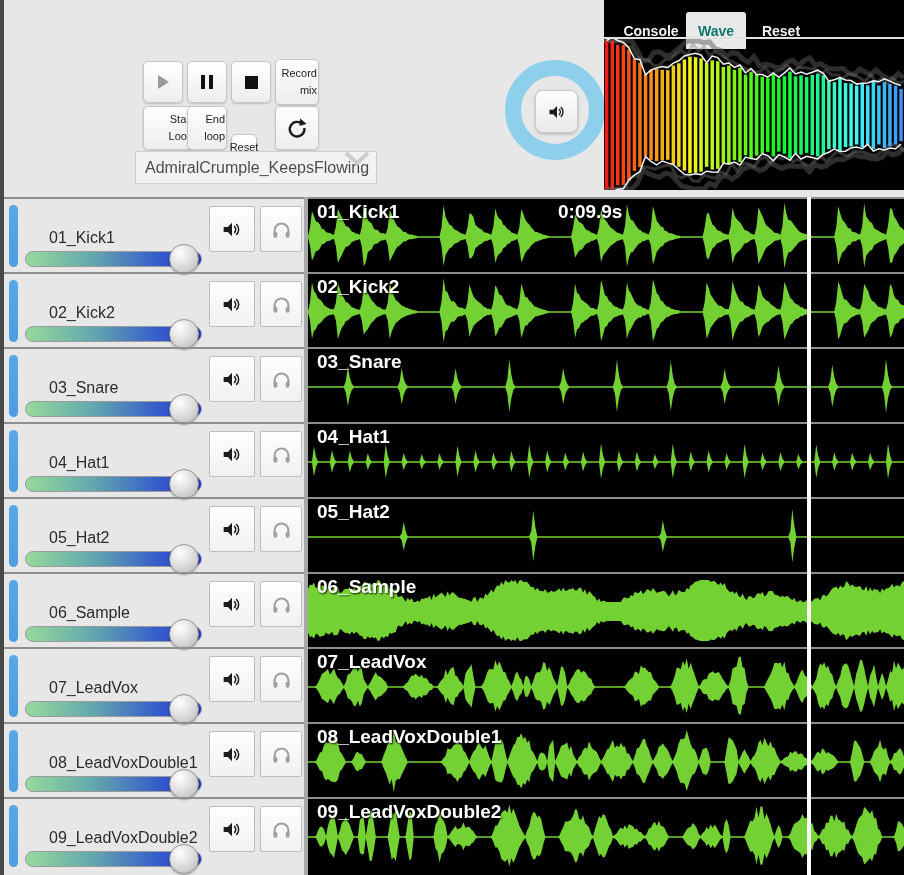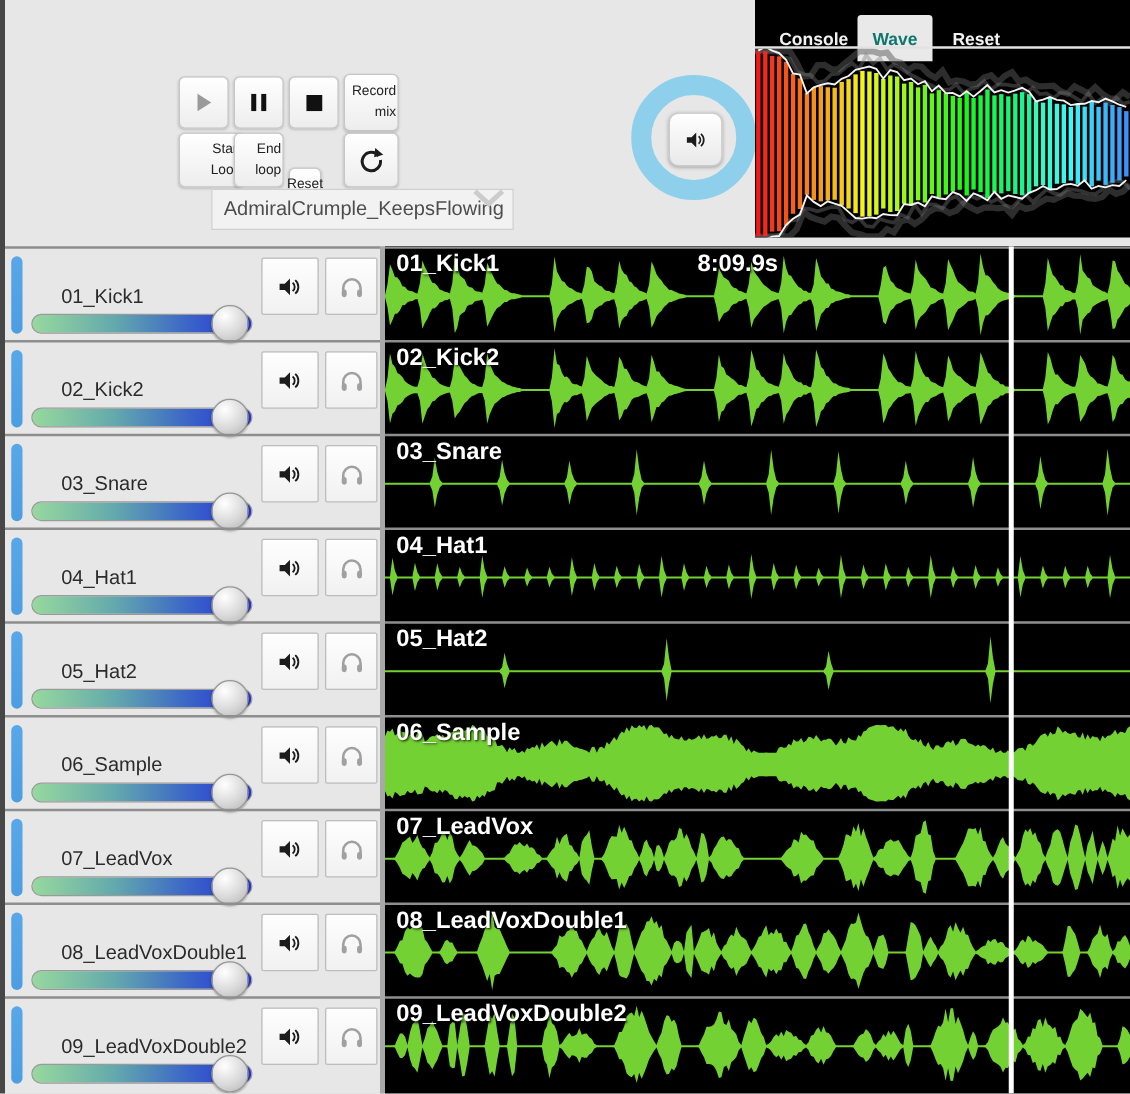--- a/index.html
+++ b/index.html
@@ -8,21 +8,21 @@
   
   #header{position:absolute;left:4px;top:0;width:600px;height:197px;}
   #title{position:absolute;left:34px;top:10px;width:560px;font-size:31px;font-weight:700;color:#303030;letter-spacing:-0.5px;}
   .tbtn{position:absolute;box-sizing:border-box;background:linear-gradient(#ffffff,#ededed);
         border:1px solid #c6c6c6;border-radius:5px;box-shadow:0 1px 2px rgba(0,0,0,.18);
         display:flex;align-items:center;justify-content:center;cursor:pointer;
         font-size:11px;color:#222;text-align:right;line-height:1.55;padding:0 1px;}
   .tbtn svg{display:block;}
   
   #song-select{position:absolute;left:131px;top:151px;width:242px;height:33px;box-sizing:border-box;
-        background:#f2f2f2;border:1px solid #cfcfcf;display:flex;align-items:center;cursor:pointer;margin-left:34px;}
+        background:#f2f2f2;border:1px solid #cfcfcf;display:flex;align-items:center;cursor:pointer;}
   #song-select span{font-size:16px;color:#4d4d4d;padding-left:9px;white-space:nowrap;}
   #song-caret{position:absolute;right:2px;top:-4px;}
   
   #master-ring{position:absolute;left:501px;top:60px;width:100px;height:100px;border-radius:50%;
         box-sizing:border-box;border:16px solid #8ed0ec;cursor:pointer;}
   #master-mute{position:absolute;left:14px;top:14px;width:41px;height:41px;border-radius:8px;
         background:linear-gradient(#ffffff,#e9e9e9);border:1px solid #c9c9c9;
         box-shadow:0 1px 3px rgba(0,0,0,.25);display:flex;align-items:center;justify-content:center;cursor:pointer;}
   
   #viz{position:absolute;left:604px;top:0;width:300px;height:190px;background:#000;}
@@ -391,21 +391,21 @@
     </button>
   </div>
       </div>
     <div id="wave-col">
       <div id="playhead" style="left: 499px; background: rgb(255, 255, 255);"></div>
     <div class="wave-row">
     <svg viewBox="0 0 600 73" preserveAspectRatio="none">
             <polygon points="0.0,37.2 2.0,28.3 4.0,12.3 6.0,16.9 8.0,22.6 10.0,22.9 12.0,25.5 14.0,30.0 16.1,30.3 18.1,32.9 20.1,33.7 22.1,33.9 24.1,35.2 26.1,35.7 28.1,27.6 30.1,9.4 32.1,14.5 34.1,18.1 36.1,23.3 38.1,27.2 40.1,27.6 42.1,29.6 44.1,32.6 46.2,33.3 48.2,34.4 50.2,34.7 52.2,35.8 54.2,27.4 56.2,5.5 58.2,10.3 60.2,21.2 62.2,23.0 64.2,24.5 66.2,29.4 68.2,30.7 70.2,30.9 72.2,33.4 74.2,34.2 76.3,34.3 78.3,35.2 80.3,28.5 82.3,11.1 84.3,15.6 86.3,20.2 88.3,24.4 90.3,27.7 92.3,28.7 94.3,30.9 96.3,33.0 98.3,33.1 100.3,34.7 102.3,35.5 104.3,35.5 106.4,36.2 108.4,36.5 110.4,37.2 112.4,37.2 114.4,37.2 116.4,37.2 118.4,37.2 120.4,37.2 122.4,37.2 124.4,37.2 126.4,37.2 128.4,37.2 130.4,37.2 132.4,37.2 134.4,28.3 136.5,6.1 138.5,18.1 140.5,22.0 142.5,25.7 144.5,26.5 146.5,29.5 148.5,31.1 150.5,31.7 152.5,33.3 154.5,34.6 156.5,35.0 158.5,35.8 160.5,28.5 162.5,14.4 164.5,15.0 166.6,18.1 168.6,26.0 170.6,27.7 172.6,29.4 174.6,30.2 176.6,32.5 178.6,33.7 180.6,33.8 182.6,35.0 184.6,35.5 186.6,27.6 188.6,9.5 190.6,16.7 192.6,19.7 194.6,21.0 196.7,25.9 198.7,26.9 200.7,29.9 202.7,31.0 204.7,33.4 206.7,33.9 208.7,34.8 210.7,35.7 212.7,28.4 214.7,10.2 216.7,14.8 218.7,20.4 220.7,23.4 222.7,25.3 224.7,28.6 226.8,30.6 228.8,32.9 230.8,33.0 232.8,34.0 234.8,34.8 236.8,35.8 238.8,36.1 240.8,36.5 242.8,37.2 244.8,37.2 246.8,37.2 248.8,37.2 250.8,37.2 252.8,37.2 254.8,37.2 256.9,37.2 258.9,37.2 260.9,37.2 262.9,37.2 264.9,37.2 266.9,28.6 268.9,15.3 270.9,19.4 272.9,23.0 274.9,23.9 276.9,25.6 278.9,29.4 280.9,31.2 282.9,31.6 284.9,33.6 287.0,33.9 289.0,34.9 291.0,35.7 293.0,27.9 295.0,10.3 297.0,17.4 299.0,20.5 301.0,23.1 303.0,26.2 305.0,28.8 307.0,30.1 309.0,31.7 311.0,33.5 313.0,34.1 315.1,34.9 317.1,35.4 319.1,27.4 321.1,5.5 323.1,15.6 325.1,21.0 327.1,21.5 329.1,25.1 331.1,27.9 333.1,30.5 335.1,31.3 337.1,33.5 339.1,33.5 341.1,35.1 343.1,35.2 345.2,28.6 347.2,7.3 349.2,14.2 351.2,22.2 353.2,24.6 355.2,27.7 357.2,27.8 359.2,31.7 361.2,32.3 363.2,33.9 365.2,34.2 367.2,34.7 369.2,35.6 371.2,36.4 373.2,36.4 375.3,37.2 377.3,37.2 379.3,37.2 381.3,37.2 383.3,37.2 385.3,37.2 387.3,37.2 389.3,37.2 391.3,37.2 393.3,37.2 395.3,37.2 397.3,37.2 399.3,28.7 401.3,15.2 403.3,13.5 405.4,20.7 407.4,25.8 409.4,27.3 411.4,30.5 413.4,31.7 415.4,32.3 417.4,34.0 419.4,34.7 421.4,35.3 423.4,35.8 425.4,27.7 427.4,8.6 429.4,16.6 431.4,20.0 433.4,22.0 435.5,24.1 437.5,27.6 439.5,30.9 441.5,31.5 443.5,32.5 445.5,34.4 447.5,35.3 449.5,35.8 451.5,27.9 453.5,8.2 455.5,13.0 457.5,17.1 459.5,22.6 461.5,26.5 463.5,28.0 465.6,29.7 467.6,31.5 469.6,33.7 471.6,34.1 473.6,34.4 475.6,35.8 477.6,27.2 479.6,3.7 481.6,14.4 483.6,21.1 485.6,21.3 487.6,23.4 489.6,26.5 491.6,28.8 493.6,31.6 495.7,33.2 497.7,34.1 499.7,34.7 501.7,35.2 503.7,35.9 505.7,36.3 507.7,37.2 509.7,37.2 511.7,37.2 513.7,37.2 515.7,37.2 517.7,37.2 519.7,37.2 521.7,37.2 523.7,37.2 525.8,37.2 527.8,37.2 529.8,37.2 531.8,28.0 533.8,7.2 535.8,14.6 537.8,20.8 539.8,22.7 541.8,25.7 543.8,29.2 545.8,29.3 547.8,32.8 549.8,33.1 551.8,33.8 553.8,35.1 555.9,35.3 557.9,27.6 559.9,4.2 561.9,17.3 563.9,20.2 565.9,22.9 567.9,23.9 569.9,28.9 571.9,30.4 573.9,31.6 575.9,32.8 577.9,33.9 579.9,34.4 581.9,35.7 583.9,27.1 586.0,9.3 588.0,9.9 590.0,17.6 592.0,20.3 594.0,24.1 596.0,28.0 598.0,29.0 600.0,31.2 600.0,44.1 598.0,46.2 596.0,47.1 594.0,50.7 592.0,54.1 590.0,56.5 588.0,63.6 586.0,64.1 583.9,47.9 581.9,40.1 579.9,41.3 577.9,41.7 575.9,42.7 573.9,43.8 571.9,44.9 569.9,46.3 567.9,50.8 565.9,51.7 563.9,54.2 561.9,56.8 559.9,68.7 557.9,47.5 555.9,40.5 553.8,40.6 551.8,41.9 549.8,42.5 547.8,42.7 545.8,45.9 543.8,46.0 541.8,49.2 539.8,51.9 537.8,53.6 535.8,59.3 533.8,66.0 531.8,47.1 529.8,38.8 527.8,38.8 525.8,38.8 523.7,38.8 521.7,38.8 519.7,38.8 517.7,38.8 515.7,38.8 513.7,38.8 511.7,38.8 509.7,38.8 507.7,38.8 505.7,39.5 503.7,39.9 501.7,40.5 499.7,41.0 497.7,41.6 495.7,42.4 493.6,43.8 491.6,46.4 489.6,48.4 487.6,51.2 485.6,53.1 483.6,53.4 481.6,59.5 479.6,69.2 477.6,47.8 475.6,40.0 473.6,41.2 471.6,41.6 469.6,41.9 467.6,43.9 465.6,45.5 463.5,47.1 461.5,48.4 459.5,52.0 457.5,57.0 455.5,60.7 453.5,65.1 451.5,47.2 449.5,40.0 447.5,40.5 445.5,41.3 443.5,43.0 441.5,43.9 439.5,44.5 437.5,47.4 435.5,50.6 433.4,52.6 431.4,54.3 429.4,57.4 427.4,64.7 425.4,47.4 423.4,40.0 421.4,40.5 419.4,41.0 417.4,41.7 415.4,43.2 413.4,43.7 411.4,44.8 409.4,47.7 407.4,49.1 405.4,53.7 403.3,60.3 401.3,58.7 399.3,46.5 397.3,38.8 395.3,38.8 393.3,38.8 391.3,38.8 389.3,38.8 387.3,38.8 385.3,38.8 383.3,38.8 381.3,38.8 379.3,38.8 377.3,38.8 375.3,38.8 373.2,39.5 371.2,39.5 369.2,40.2 367.2,41.0 365.2,41.5 363.2,41.7 361.2,43.2 359.2,43.7 357.2,47.2 355.2,47.4 353.2,50.2 351.2,52.4 349.2,59.6 347.2,66.0 345.2,46.5 343.1,40.5 341.1,40.7 339.1,42.1 337.1,42.0 335.1,44.1 333.1,44.8 331.1,47.2 329.1,49.7 327.1,53.0 325.1,53.4 323.1,58.4 321.1,67.5 319.1,47.6 317.1,40.4 315.1,40.8 313.0,41.5 311.0,42.1 309.0,43.7 307.0,45.2 305.0,46.4 303.0,48.8 301.0,51.5 299.0,53.9 297.0,56.7 295.0,63.2 293.0,47.2 291.0,40.0 289.0,40.8 287.0,41.7 284.9,42.0 282.9,43.8 280.9,44.2 278.9,45.8 276.9,49.3 274.9,50.8 272.9,51.7 270.9,54.9 268.9,58.7 266.9,46.5 264.9,38.8 262.9,38.8 260.9,38.8 258.9,38.8 256.9,38.8 254.8,38.8 252.8,38.8 250.8,38.8 248.8,38.8 246.8,38.8 244.8,38.8 242.8,38.8 240.8,39.3 238.8,39.7 236.8,40.0 234.8,40.9 232.8,41.6 230.8,42.6 228.8,42.7 226.8,44.7 224.7,46.6 222.7,49.5 220.7,51.3 218.7,54.0 216.7,59.1 214.7,63.2 212.7,46.8 210.7,40.1 208.7,40.9 206.7,41.8 204.7,42.2 202.7,44.4 200.7,45.3 198.7,48.1 196.7,49.0 194.6,53.5 192.6,54.7 190.6,57.4 188.6,64.0 186.6,47.4 184.6,40.3 182.6,40.7 180.6,41.8 178.6,41.9 176.6,43.0 174.6,45.1 172.6,45.8 170.6,47.4 168.6,48.9 166.6,56.1 164.5,58.9 162.5,59.5 160.5,46.6 158.5,40.0 156.5,40.8 154.5,41.1 152.5,42.3 150.5,43.7 148.5,44.3 146.5,45.8 144.5,48.4 142.5,49.2 140.5,52.6 138.5,56.1 136.5,67.0 134.4,46.8 132.4,38.8 130.4,38.8 128.4,38.8 126.4,38.8 124.4,38.8 122.4,38.8 120.4,38.8 118.4,38.8 116.4,38.8 114.4,38.8 112.4,38.8 110.4,38.8 108.4,39.4 106.4,39.7 104.3,40.3 102.3,40.3 100.3,41.0 98.3,42.5 96.3,42.5 94.3,44.4 92.3,46.4 90.3,47.4 88.3,50.3 86.3,54.2 84.3,58.3 82.3,62.4 80.3,46.6 78.3,40.6 76.3,41.3 74.2,41.5 72.2,42.2 70.2,44.5 68.2,44.7 66.2,45.8 64.2,50.3 62.2,51.6 60.2,53.3 58.2,63.2 56.2,67.5 54.2,47.7 52.2,40.0 50.2,41.0 48.2,41.2 46.2,42.3 44.1,42.9 42.1,45.7 40.1,47.5 38.1,47.8 36.1,51.4 34.1,56.1 32.1,59.4 30.1,64.0 28.1,47.4 26.1,40.1 24.1,40.5 22.1,41.7 20.1,41.9 18.1,42.7 16.1,45.0 14.0,45.2 12.0,49.4 10.0,51.7 8.0,52.0 6.0,57.2 4.0,61.4 2.0,46.8 0.0,38.8" fill="#74d133"></polygon>
           </svg>
     <div class="wave-label">01_Kick1</div>
-  <div class="wave-time">8:09.9s</div>
+  <div class="wave-time">0:09.9s</div>
         </div>
         <div class="wave-row">
     <svg viewBox="0 0 600 73" preserveAspectRatio="none">
             <polygon points="0.0,37.2 2.0,28.3 4.0,8.5 6.0,17.2 8.0,19.4 10.0,24.3 12.0,25.6 14.0,27.6 16.1,31.0 18.1,32.6 20.1,33.8 22.1,34.8 24.1,35.3 26.1,35.3 28.1,28.6 30.1,8.3 32.1,15.0 34.1,21.0 36.1,23.8 38.1,28.0 40.1,28.5 42.1,30.9 44.1,32.9 46.2,33.9 48.2,34.7 50.2,35.4 52.2,35.8 54.2,28.4 56.2,13.0 58.2,16.8 60.2,19.1 62.2,23.0 64.2,26.6 66.2,28.3 68.2,31.1 70.2,32.7 72.2,33.3 74.2,34.8 76.3,35.4 78.3,35.5 80.3,28.5 82.3,8.4 84.3,16.5 86.3,21.5 88.3,25.8 90.3,27.4 92.3,29.4 94.3,31.4 96.3,32.2 98.3,33.5 100.3,34.1 102.3,35.1 104.3,35.5 106.4,36.2 108.4,36.3 110.4,37.2 112.4,37.2 114.4,37.2 116.4,37.2 118.4,37.2 120.4,37.2 122.4,37.2 124.4,37.2 126.4,37.2 128.4,37.2 130.4,37.2 132.4,37.2 134.4,27.7 136.5,4.6 138.5,16.9 140.5,18.2 142.5,24.1 144.5,27.5 146.5,27.1 148.5,29.1 150.5,32.5 152.5,33.4 154.5,33.4 156.5,34.5 158.5,35.2 160.5,28.4 162.5,10.5 164.5,16.8 166.6,22.5 168.6,24.9 170.6,26.9 172.6,28.6 174.6,30.1 176.6,32.4 178.6,33.3 180.6,34.8 182.6,34.8 184.6,35.6 186.6,27.3 188.6,11.3 190.6,14.8 192.6,20.7 194.6,21.1 196.7,25.0 198.7,29.4 200.7,31.2 202.7,31.6 204.7,32.4 206.7,33.7 208.7,34.5 210.7,35.2 212.7,28.6 214.7,9.7 216.7,16.0 218.7,23.1 220.7,23.2 222.7,26.8 224.7,28.3 226.8,30.9 228.8,33.0 230.8,33.3 232.8,34.3 234.8,34.7 236.8,35.4 238.8,36.1 240.8,36.7 242.8,37.2 244.8,37.2 246.8,37.2 248.8,37.2 250.8,37.2 252.8,37.2 254.8,37.2 256.9,37.2 258.9,37.2 260.9,37.2 262.9,37.2 264.9,37.2 266.9,28.4 268.9,9.6 270.9,18.9 272.9,20.3 274.9,25.6 276.9,26.8 278.9,28.6 280.9,29.7 282.9,31.8 284.9,33.9 287.0,33.9 289.0,35.0 291.0,35.7 293.0,27.6 295.0,5.9 297.0,12.8 299.0,21.3 301.0,22.6 303.0,27.0 305.0,27.9 307.0,30.9 309.0,32.6 311.0,32.9 313.0,34.2 315.1,34.8 317.1,35.4 319.1,28.5 321.1,8.4 323.1,16.4 325.1,19.6 327.1,23.7 329.1,28.1 331.1,30.3 333.1,31.8 335.1,31.7 337.1,34.1 339.1,33.9 341.1,35.4 343.1,35.8 345.2,27.7 347.2,5.6 349.2,11.7 351.2,19.6 353.2,21.4 355.2,26.4 357.2,27.4 359.2,30.4 361.2,32.5 363.2,32.7 365.2,34.4 367.2,35.0 369.2,35.7 371.2,35.9 373.2,36.2 375.3,37.2 377.3,37.2 379.3,37.2 381.3,37.2 383.3,37.2 385.3,37.2 387.3,37.2 389.3,37.2 391.3,37.2 393.3,37.2 395.3,37.2 397.3,37.2 399.3,28.5 401.3,8.7 403.3,13.6 405.4,20.8 407.4,23.6 409.4,27.0 411.4,29.3 413.4,31.7 415.4,31.8 417.4,33.0 419.4,34.8 421.4,34.9 423.4,35.3 425.4,28.0 427.4,6.5 429.4,14.8 431.4,19.7 433.4,24.3 435.5,27.4 437.5,27.6 439.5,30.9 441.5,32.0 443.5,32.6 445.5,34.2 447.5,35.1 449.5,35.8 451.5,28.0 453.5,10.3 455.5,14.9 457.5,21.9 459.5,24.5 461.5,26.5 463.5,27.3 465.6,29.8 467.6,31.6 469.6,32.7 471.6,34.5 473.6,34.9 475.6,35.5 477.6,27.3 479.6,7.8 481.6,12.9 483.6,18.5 485.6,23.9 487.6,25.4 489.6,28.8 491.6,30.2 493.6,30.7 495.7,33.3 497.7,33.3 499.7,35.1 501.7,35.2 503.7,35.7 505.7,36.5 507.7,37.2 509.7,37.2 511.7,37.2 513.7,37.2 515.7,37.2 517.7,37.2 519.7,37.2 521.7,37.2 523.7,37.2 525.8,37.2 527.8,37.2 529.8,37.2 531.8,28.1 533.8,7.6 535.8,12.4 537.8,20.0 539.8,25.6 541.8,25.6 543.8,28.1 545.8,30.8 547.8,32.5 549.8,33.3 551.8,34.6 553.8,35.3 555.9,35.2 557.9,27.7 559.9,9.9 561.9,13.4 563.9,16.9 565.9,23.4 567.9,26.8 569.9,27.9 571.9,29.9 573.9,32.7 575.9,33.0 577.9,33.9 579.9,34.8 581.9,35.2 583.9,27.9 586.0,9.8 588.0,13.2 590.0,21.8 592.0,25.2 594.0,25.7 596.0,29.4 598.0,31.0 600.0,31.2 600.0,44.2 598.0,44.4 596.0,45.9 594.0,49.2 592.0,49.6 590.0,52.7 588.0,60.6 586.0,63.6 583.9,47.2 581.9,40.5 579.9,40.9 577.9,41.7 575.9,42.5 573.9,42.8 571.9,45.3 569.9,47.2 567.9,48.2 565.9,51.3 563.9,57.1 561.9,60.3 559.9,63.5 557.9,47.3 555.9,40.6 553.8,40.5 551.8,41.1 549.8,42.2 547.8,43.0 545.8,44.6 543.8,47.0 541.8,49.3 539.8,49.3 537.8,54.3 535.8,61.3 533.8,65.6 531.8,47.0 529.8,38.8 527.8,38.8 525.8,38.8 523.7,38.8 521.7,38.8 519.7,38.8 517.7,38.8 515.7,38.8 513.7,38.8 511.7,38.8 509.7,38.8 507.7,38.8 505.7,39.4 503.7,40.1 501.7,40.5 499.7,40.7 497.7,42.3 495.7,42.3 493.6,44.6 491.6,45.1 489.6,46.4 487.6,49.5 485.6,50.8 483.6,55.7 481.6,60.8 479.6,65.5 477.6,47.7 475.6,40.3 473.6,40.8 471.6,41.2 469.6,42.8 467.6,43.8 465.6,45.5 463.5,47.7 461.5,48.4 459.5,50.3 457.5,52.7 455.5,59.0 453.5,63.2 451.5,47.0 449.5,40.0 447.5,40.6 445.5,41.5 443.5,42.9 441.5,43.5 439.5,44.5 437.5,47.5 435.5,47.6 433.4,50.4 431.4,54.6 429.4,59.1 427.4,66.7 425.4,47.1 423.4,40.4 421.4,40.8 419.4,40.9 417.4,42.6 415.4,43.6 413.4,43.7 411.4,45.9 409.4,48.0 407.4,51.1 405.4,53.6 403.3,60.2 401.3,64.6 399.3,46.7 397.3,38.8 395.3,38.8 393.3,38.8 391.3,38.8 389.3,38.8 387.3,38.8 385.3,38.8 383.3,38.8 381.3,38.8 379.3,38.8 377.3,38.8 375.3,38.8 373.2,39.6 371.2,39.9 369.2,40.1 367.2,40.7 365.2,41.2 363.2,42.8 361.2,43.0 359.2,44.9 357.2,47.6 355.2,48.5 353.2,53.1 351.2,54.7 349.2,61.9 347.2,67.5 345.2,47.4 343.1,40.0 341.1,40.3 339.1,41.7 337.1,41.6 335.1,43.7 333.1,43.6 331.1,45.0 329.1,47.0 327.1,51.0 325.1,54.7 323.1,57.7 321.1,64.9 319.1,46.6 317.1,40.4 315.1,40.9 313.0,41.4 311.0,42.6 309.0,42.9 307.0,44.5 305.0,47.2 303.0,48.0 301.0,52.0 299.0,53.2 297.0,60.9 295.0,67.2 293.0,47.5 291.0,40.1 289.0,40.7 287.0,41.7 284.9,41.7 282.9,43.6 280.9,45.5 278.9,46.5 276.9,48.2 274.9,49.3 272.9,54.1 270.9,55.3 268.9,63.8 266.9,46.7 264.9,38.8 262.9,38.8 260.9,38.8 258.9,38.8 256.9,38.8 254.8,38.8 252.8,38.8 250.8,38.8 248.8,38.8 246.8,38.8 244.8,38.8 242.8,38.8 240.8,39.2 238.8,39.7 236.8,40.4 234.8,41.0 232.8,41.4 230.8,42.3 228.8,42.5 226.8,44.4 224.7,46.9 222.7,48.2 220.7,51.5 218.7,51.5 216.7,58.0 214.7,63.8 212.7,46.5 210.7,40.5 208.7,41.2 206.7,41.9 204.7,43.1 202.7,43.8 200.7,44.2 198.7,45.8 196.7,49.8 194.6,53.3 192.6,53.7 190.6,59.1 188.6,62.3 186.6,47.7 184.6,40.2 182.6,40.9 180.6,40.9 178.6,42.3 176.6,43.1 174.6,45.2 172.6,46.5 170.6,48.1 168.6,49.9 166.6,52.1 164.5,57.3 162.5,63.0 160.5,46.7 158.5,40.6 156.5,41.2 154.5,42.2 152.5,42.2 150.5,43.0 148.5,46.1 146.5,47.9 144.5,47.5 142.5,50.7 140.5,56.0 138.5,57.1 136.5,68.3 134.4,47.4 132.4,38.8 130.4,38.8 128.4,38.8 126.4,38.8 124.4,38.8 122.4,38.8 120.4,38.8 118.4,38.8 116.4,38.8 114.4,38.8 112.4,38.8 110.4,38.8 108.4,39.5 106.4,39.6 104.3,40.3 102.3,40.7 100.3,41.5 98.3,42.1 96.3,43.3 94.3,44.0 92.3,45.8 90.3,47.6 88.3,49.0 86.3,53.0 84.3,57.5 82.3,65.0 80.3,46.6 78.3,40.3 76.3,40.4 74.2,40.9 72.2,42.2 70.2,42.8 68.2,44.3 66.2,46.8 64.2,48.4 62.2,51.6 60.2,55.2 58.2,57.3 56.2,60.8 54.2,46.7 52.2,40.0 50.2,40.4 48.2,41.0 46.2,41.7 44.1,42.7 42.1,44.4 40.1,46.6 38.1,47.1 36.1,50.9 34.1,53.4 32.1,58.9 30.1,65.0 28.1,46.6 26.1,40.5 24.1,40.5 22.1,40.9 20.1,41.8 18.1,42.9 16.1,44.4 14.0,47.5 12.0,49.3 10.0,50.4 8.0,54.9 6.0,56.9 4.0,64.8 2.0,46.8 0.0,38.8" fill="#74d133"></polygon>
           </svg>
     <div class="wave-label">02_Kick2</div>
   </div>
         <div class="wave-row">
     <svg viewBox="0 0 600 73" preserveAspectRatio="none">
             <polygon points="0.0,37.2 2.0,37.2 4.0,37.2 6.0,37.2 8.0,37.2 10.0,37.2 12.0,37.2 14.0,37.2 16.1,37.2 18.1,37.2 20.1,37.2 22.1,37.2 24.1,37.2 26.1,37.2 28.1,37.2 30.1,37.2 32.1,37.2 34.1,37.2 36.1,37.2 38.1,32.1 40.1,17.0 42.1,28.5 44.1,34.7 46.2,37.2 48.2,37.2 50.2,37.2 52.2,37.2 54.2,37.2 56.2,37.2 58.2,37.2 60.2,37.2 62.2,37.2 64.2,37.2 66.2,37.2 68.2,37.2 70.2,37.2 72.2,37.2 74.2,37.2 76.3,37.2 78.3,37.2 80.3,37.2 82.3,37.2 84.3,37.2 86.3,37.2 88.3,37.2 90.3,37.2 92.3,32.6 94.3,18.8 96.3,29.4 98.3,34.7 100.3,37.2 102.3,37.2 104.3,37.2 106.4,37.2 108.4,37.2 110.4,37.2 112.4,37.2 114.4,37.2 116.4,37.2 118.4,37.2 120.4,37.2 122.4,37.2 124.4,37.2 126.4,37.2 128.4,37.2 130.4,37.2 132.4,37.2 134.4,37.2 136.5,37.2 138.5,37.2 140.5,37.2 142.5,37.2 144.5,37.2 146.5,32.8 148.5,19.3 150.5,29.6 152.5,34.7 154.5,37.2 156.5,37.2 158.5,37.2 160.5,37.2 162.5,37.2 164.5,37.2 166.6,37.2 168.6,37.2 170.6,37.2 172.6,37.2 174.6,37.2 176.6,37.2 178.6,37.2 180.6,37.2 182.6,37.2 184.6,37.2 186.6,37.2 188.6,37.2 190.6,37.2 192.6,37.2 194.6,37.2 196.7,37.2 198.7,37.2 200.7,30.3 202.7,10.4 204.7,25.6 206.7,34.7 208.7,37.2 210.7,37.2 212.7,37.2 214.7,37.2 216.7,37.2 218.7,37.2 220.7,37.2 222.7,37.2 224.7,37.2 226.8,37.2 228.8,37.2 230.8,37.2 232.8,37.2 234.8,37.2 236.8,37.2 238.8,37.2 240.8,37.2 242.8,37.2 244.8,37.2 246.8,37.2 248.8,37.2 250.8,37.2 252.8,37.2 254.8,32.8 256.9,19.3 258.9,29.6 260.9,34.7 262.9,37.2 264.9,37.2 266.9,37.2 268.9,37.2 270.9,37.2 272.9,37.2 274.9,37.2 276.9,37.2 278.9,37.2 280.9,37.2 282.9,37.2 284.9,37.2 287.0,37.2 289.0,37.2 291.0,37.2 293.0,37.2 295.0,37.2 297.0,37.2 299.0,37.2 301.0,37.2 303.0,37.2 305.0,37.2 307.0,37.2 309.0,30.3 311.0,10.6 313.0,25.7 315.1,34.7 317.1,37.2 319.1,37.2 321.1,37.2 323.1,37.2 325.1,37.2 327.1,37.2 329.1,37.2 331.1,37.2 333.1,37.2 335.1,37.2 337.1,37.2 339.1,37.2 341.1,37.2 343.1,37.2 345.2,37.2 347.2,37.2 349.2,37.2 351.2,37.2 353.2,37.2 355.2,37.2 357.2,37.2 359.2,37.2 361.2,37.2 363.2,30.6 365.2,11.7 367.2,26.2 369.2,34.7 371.2,37.2 373.2,37.2 375.3,37.2 377.3,37.2 379.3,37.2 381.3,37.2 383.3,37.2 385.3,37.2 387.3,37.2 389.3,37.2 391.3,37.2 393.3,37.2 395.3,37.2 397.3,37.2 399.3,37.2 401.3,37.2 403.3,37.2 405.4,37.2 407.4,37.2 409.4,37.2 411.4,37.2 413.4,37.2 415.4,37.2 417.4,32.8 419.4,19.4 421.4,29.6 423.4,34.7 425.4,37.2 427.4,37.2 429.4,37.2 431.4,37.2 433.4,37.2 435.5,37.2 437.5,37.2 439.5,37.2 441.5,37.2 443.5,37.2 445.5,37.2 447.5,37.2 449.5,37.2 451.5,37.2 453.5,37.2 455.5,37.2 457.5,37.2 459.5,37.2 461.5,37.2 463.5,37.2 465.6,37.2 467.6,37.2 469.6,37.2 471.6,32.0 473.6,16.6 475.6,28.4 477.6,34.7 479.6,37.2 481.6,37.2 483.6,37.2 485.6,37.2 487.6,37.2 489.6,37.2 491.6,37.2 493.6,37.2 495.7,37.2 497.7,37.2 499.7,37.2 501.7,37.2 503.7,37.2 505.7,37.2 507.7,37.2 509.7,37.2 511.7,37.2 513.7,37.2 515.7,37.2 517.7,37.2 519.7,37.2 521.7,37.2 523.7,37.2 525.8,31.7 527.8,15.7 529.8,27.9 531.8,34.7 533.8,37.2 535.8,37.2 537.8,37.2 539.8,37.2 541.8,37.2 543.8,37.2 545.8,37.2 547.8,37.2 549.8,37.2 551.8,37.2 553.8,37.2 555.9,37.2 557.9,37.2 559.9,37.2 561.9,37.2 563.9,37.2 565.9,37.2 567.9,37.2 569.9,37.2 571.9,37.2 573.9,37.2 575.9,37.2 577.9,37.2 579.9,30.1 581.9,9.9 583.9,25.4 586.0,34.7 588.0,37.2 590.0,37.2 592.0,37.2 594.0,37.2 596.0,37.2 598.0,37.2 600.0,37.2 600.0,38.8 598.0,38.8 596.0,38.8 594.0,38.8 592.0,38.8 590.0,38.8 588.0,38.8 586.0,41.0 583.9,49.5 581.9,63.6 579.9,45.2 577.9,38.8 575.9,38.8 573.9,38.8 571.9,38.8 569.9,38.8 567.9,38.8 565.9,38.8 563.9,38.8 561.9,38.8 559.9,38.8 557.9,38.8 555.9,38.8 553.8,38.8 551.8,38.8 549.8,38.8 547.8,38.8 545.8,38.8 543.8,38.8 541.8,38.8 539.8,38.8 537.8,38.8 535.8,38.8 533.8,38.8 531.8,41.0 529.8,47.1 527.8,58.3 525.8,43.7 523.7,38.8 521.7,38.8 519.7,38.8 517.7,38.8 515.7,38.8 513.7,38.8 511.7,38.8 509.7,38.8 507.7,38.8 505.7,38.8 503.7,38.8 501.7,38.8 499.7,38.8 497.7,38.8 495.7,38.8 493.6,38.8 491.6,38.8 489.6,38.8 487.6,38.8 485.6,38.8 483.6,38.8 481.6,38.8 479.6,38.8 477.6,41.0 475.6,46.7 473.6,57.4 471.6,43.4 469.6,38.8 467.6,38.8 465.6,38.8 463.5,38.8 461.5,38.8 459.5,38.8 457.5,38.8 455.5,38.8 453.5,38.8 451.5,38.8 449.5,38.8 447.5,38.8 445.5,38.8 443.5,38.8 441.5,38.8 439.5,38.8 437.5,38.8 435.5,38.8 433.4,38.8 431.4,38.8 429.4,38.8 427.4,38.8 425.4,38.8 423.4,41.0 421.4,45.6 419.4,54.9 417.4,42.7 415.4,38.8 413.4,38.8 411.4,38.8 409.4,38.8 407.4,38.8 405.4,38.8 403.3,38.8 401.3,38.8 399.3,38.8 397.3,38.8 395.3,38.8 393.3,38.8 391.3,38.8 389.3,38.8 387.3,38.8 385.3,38.8 383.3,38.8 381.3,38.8 379.3,38.8 377.3,38.8 375.3,38.8 373.2,38.8 371.2,38.8 369.2,41.0 367.2,48.8 365.2,61.9 363.2,44.7 361.2,38.8 359.2,38.8 357.2,38.8 355.2,38.8 353.2,38.8 351.2,38.8 349.2,38.8 347.2,38.8 345.2,38.8 343.1,38.8 341.1,38.8 339.1,38.8 337.1,38.8 335.1,38.8 333.1,38.8 331.1,38.8 329.1,38.8 327.1,38.8 325.1,38.8 323.1,38.8 321.1,38.8 319.1,38.8 317.1,38.8 315.1,41.0 313.0,49.2 311.0,62.9 309.0,45.0 307.0,38.8 305.0,38.8 303.0,38.8 301.0,38.8 299.0,38.8 297.0,38.8 295.0,38.8 293.0,38.8 291.0,38.8 289.0,38.8 287.0,38.8 284.9,38.8 282.9,38.8 280.9,38.8 278.9,38.8 276.9,38.8 274.9,38.8 272.9,38.8 270.9,38.8 268.9,38.8 266.9,38.8 264.9,38.8 262.9,38.8 260.9,41.0 258.9,45.6 256.9,55.0 254.8,42.8 252.8,38.8 250.8,38.8 248.8,38.8 246.8,38.8 244.8,38.8 242.8,38.8 240.8,38.8 238.8,38.8 236.8,38.8 234.8,38.8 232.8,38.8 230.8,38.8 228.8,38.8 226.8,38.8 224.7,38.8 222.7,38.8 220.7,38.8 218.7,38.8 216.7,38.8 214.7,38.8 212.7,38.8 210.7,38.8 208.7,38.8 206.7,41.0 204.7,49.3 202.7,63.1 200.7,45.0 198.7,38.8 196.7,38.8 194.6,38.8 192.6,38.8 190.6,38.8 188.6,38.8 186.6,38.8 184.6,38.8 182.6,38.8 180.6,38.8 178.6,38.8 176.6,38.8 174.6,38.8 172.6,38.8 170.6,38.8 168.6,38.8 166.6,38.8 164.5,38.8 162.5,38.8 160.5,38.8 158.5,38.8 156.5,38.8 154.5,38.8 152.5,41.0 150.5,45.6 148.5,55.0 146.5,42.8 144.5,38.8 142.5,38.8 140.5,38.8 138.5,38.8 136.5,38.8 134.4,38.8 132.4,38.8 130.4,38.8 128.4,38.8 126.4,38.8 124.4,38.8 122.4,38.8 120.4,38.8 118.4,38.8 116.4,38.8 114.4,38.8 112.4,38.8 110.4,38.8 108.4,38.8 106.4,38.8 104.3,38.8 102.3,38.8 100.3,38.8 98.3,41.0 96.3,45.9 94.3,55.4 92.3,42.9 90.3,38.8 88.3,38.8 86.3,38.8 84.3,38.8 82.3,38.8 80.3,38.8 78.3,38.8 76.3,38.8 74.2,38.8 72.2,38.8 70.2,38.8 68.2,38.8 66.2,38.8 64.2,38.8 62.2,38.8 60.2,38.8 58.2,38.8 56.2,38.8 54.2,38.8 52.2,38.8 50.2,38.8 48.2,38.8 46.2,38.8 44.1,41.0 42.1,46.6 40.1,57.1 38.1,43.3 36.1,38.8 34.1,38.8 32.1,38.8 30.1,38.8 28.1,38.8 26.1,38.8 24.1,38.8 22.1,38.8 20.1,38.8 18.1,38.8 16.1,38.8 14.0,38.8 12.0,38.8 10.0,38.8 8.0,38.8 6.0,38.8 4.0,38.8 2.0,38.8 0.0,38.8" fill="#74d133"></polygon>

